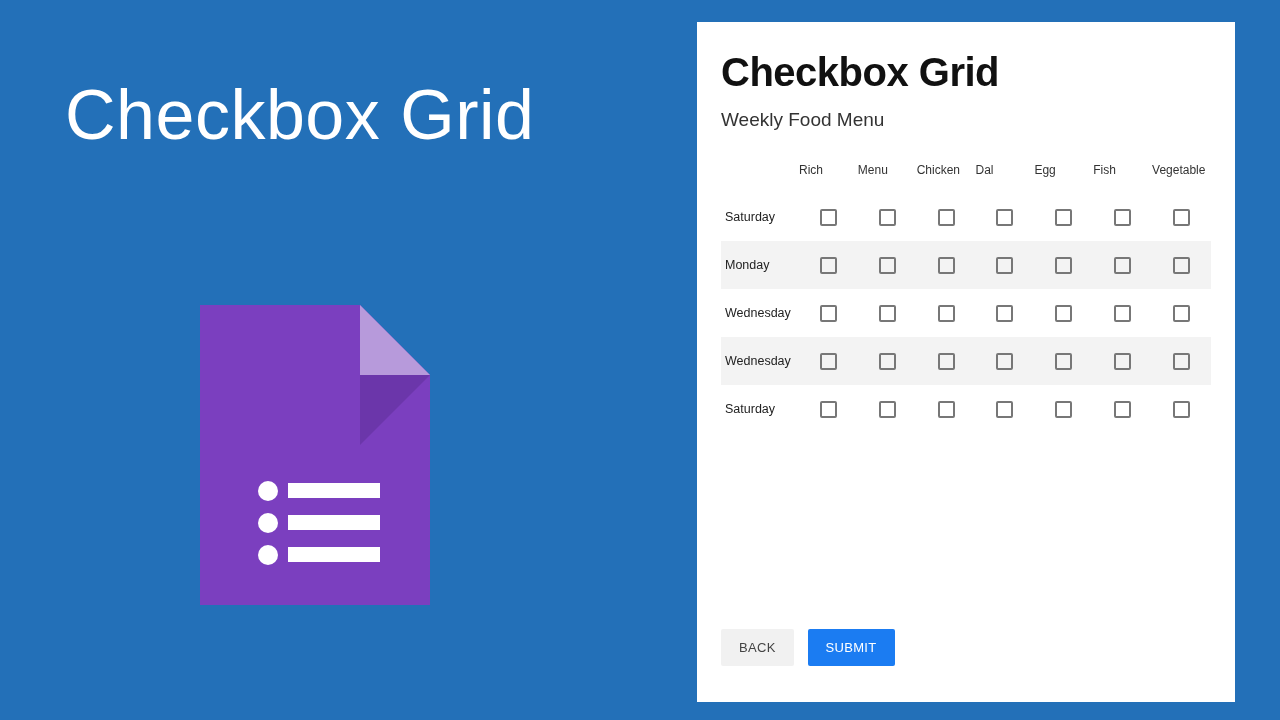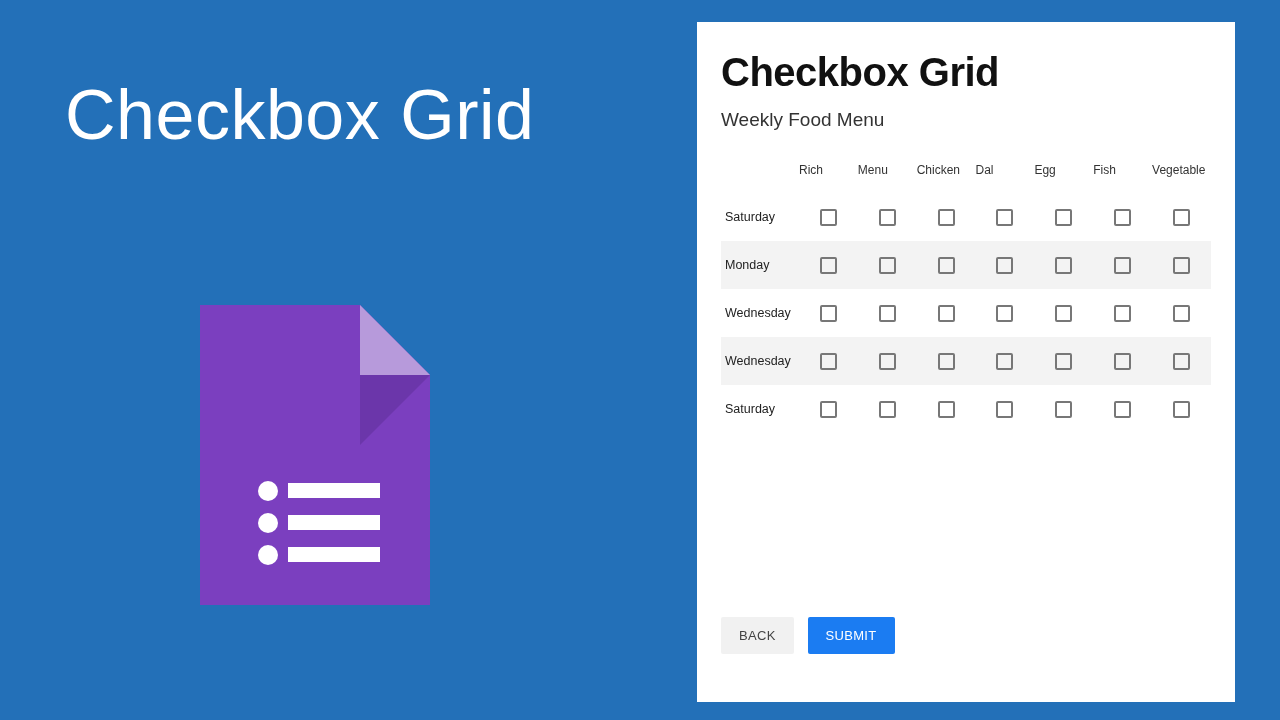--- a/index.html
+++ b/index.html
@@ -84,21 +84,21 @@
     border-radius: 2px;
     display: inline-block;
     vertical-align: middle;
     cursor: pointer;
     background: transparent;
   }
 
   .actions {
     position: absolute;
     left: 24px;
-    bottom: 48px;
+    bottom: 36px;
     display: flex;
     gap: 14px;
   }
   .btn {
     font-size: 13px;
     font-weight: 500;
     padding: 11px 18px;
     border: none;
     border-radius: 2px;
     cursor: pointer;

